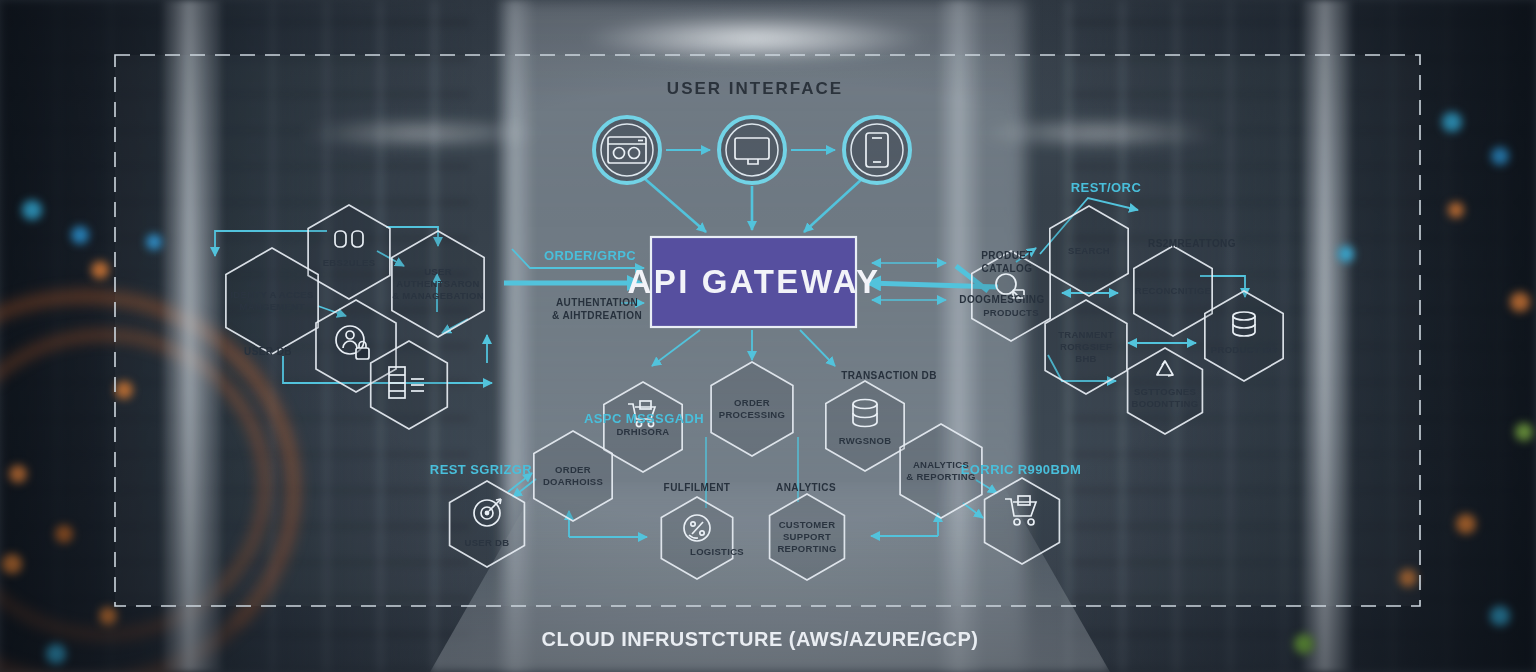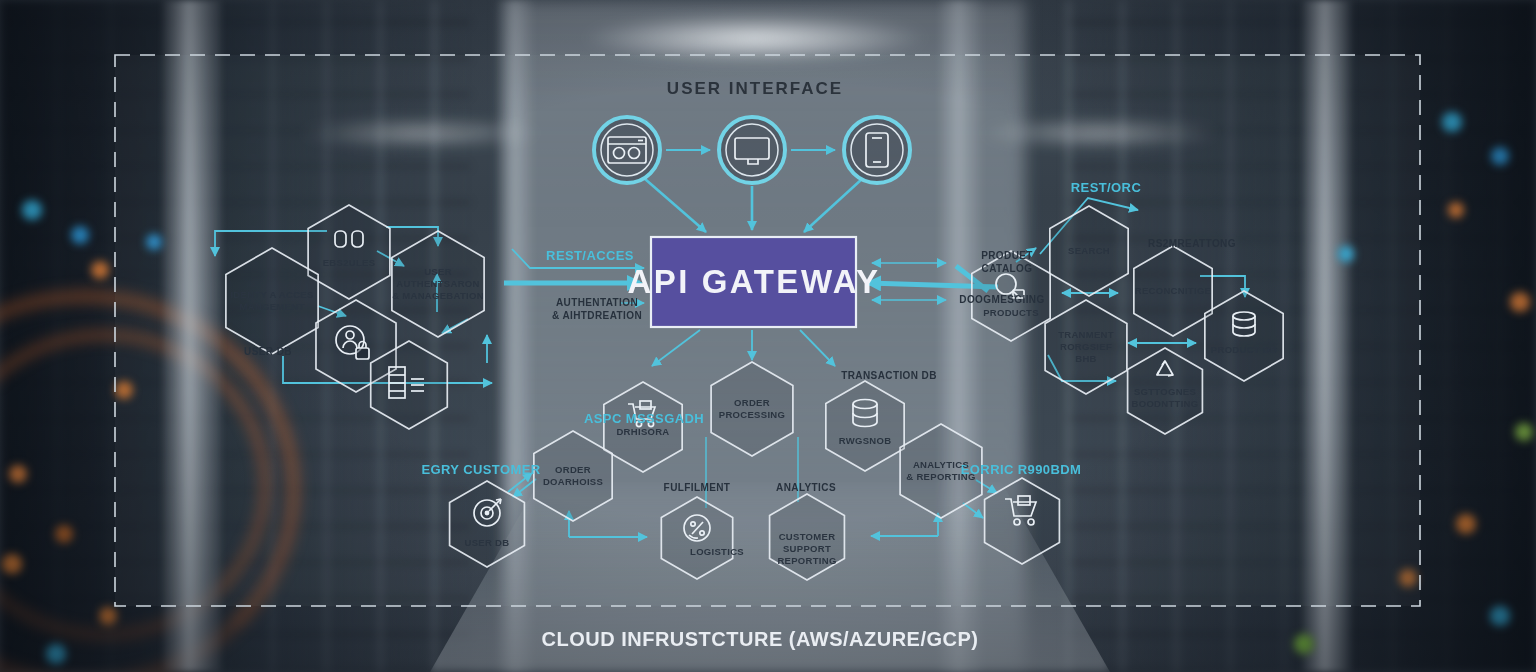--- a/index.html
+++ b/index.html
@@ -252,31 +252,31 @@
       </g>
     </g>
 
     <rect x="651" y="237" width="205" height="90" fill="#564f9f" stroke="#e9eef5" stroke-width="2.2"></rect>
   </svg>
 
   <div class="lbl title" style="left:755px;top:89px;">USER INTERFACE</div>
   <div class="lbl api" style="left:754px;top:282px;">API GATEWAY</div>
   <div class="lbl caption" style="left:760px;top:639px;">CLOUD INFRUSTCTURE (AWS/AZURE/GCP)</div>
 
-  <div class="lbl cyan" style="left:590px;top:256px;">REST/ACCES</div>
+  <div class="lbl cyan" style="left:590px;top:256px;">ORDER/GRPC</div>
   <div class="lbl dark" style="left:597px;top:309px;">AUTHENTATION
 &amp; AIHTDREATION</div>
   <div class="lbl dark" style="left:1007px;top:262px;">PRODUET
 CATALOG</div>
   <div class="lbl dark" style="left:1002px;top:300px;">DOOGMESGIING</div>
   <div class="lbl cyan" style="left:1106px;top:188px;">REST/ORC</div>
   <div class="lbl dark" style="left:1176px;top:244px;margin-left:16px;">RS2MREATTONG</div>
   <div class="lbl cyan" style="left:644px;top:375px;margin-top:44px;">ASPC MSSSGADH</div>
   <div class="lbl dark" style="left:889px;top:376px;">TRANSACTION DB</div>
-  <div class="lbl cyan" style="left:481px;top:470px;">EGRY CUSTOMER</div>
+  <div class="lbl cyan" style="left:481px;top:470px;">REST SGRIZGR</div>
   <div class="lbl dark" style="left:697px;top:488px;">FULFILMENT</div>
   <div class="lbl dark" style="left:806px;top:488px;">ANALYTICS</div>
   <div class="lbl cyan" style="left:1021px;top:470px;">EORRIC R990BDM</div>
   <div class="lbl dark" style="left:268px;top:352px;">USER DB</div>
 
   <div class="lbl hexlbl" style="left:349px;top:263px;">EBS2ULES</div>
   <div class="lbl hexlbl" style="left:438px;top:284px;">USER
 AUTHENTSARON
 &amp; MANAGEBATION</div>
   <div class="lbl hexlbl" style="left:272px;top:301px;">IDENTY A ACCES
@@ -291,18 +291,18 @@
   <div class="lbl hexlbl" style="left:1165px;top:398px;">SGTTOGNES
 BOODNTTING</div>
   <div class="lbl hexlbl" style="left:643px;top:432px;">DRHISORA</div>
   <div class="lbl hexlbl" style="left:752px;top:409px;">ORDER
 PROCESSING</div>
   <div class="lbl hexlbl" style="left:865px;top:441px;">RWGSNOB</div>
   <div class="lbl hexlbl" style="left:573px;top:476px;">ORDER
 DOARHOISS</div>
   <div class="lbl hexlbl" style="left:487px;top:543px;">USER DB</div>
   <div class="lbl hexlbl" style="left:697px;top:552px;margin-left:20px;">LOGISTICS</div>
-  <div class="lbl hexlbl" style="left:807px;top:549px;">CUSTOMER
+  <div class="lbl hexlbl" style="left:807px;top:537px;">CUSTOMER
 SUPPORT
 REPORTING</div>
   <div class="lbl hexlbl" style="left:941px;top:471px;">ANALYTICS
 &amp; REPORTING</div>
 </div>
 
 </body></html>

